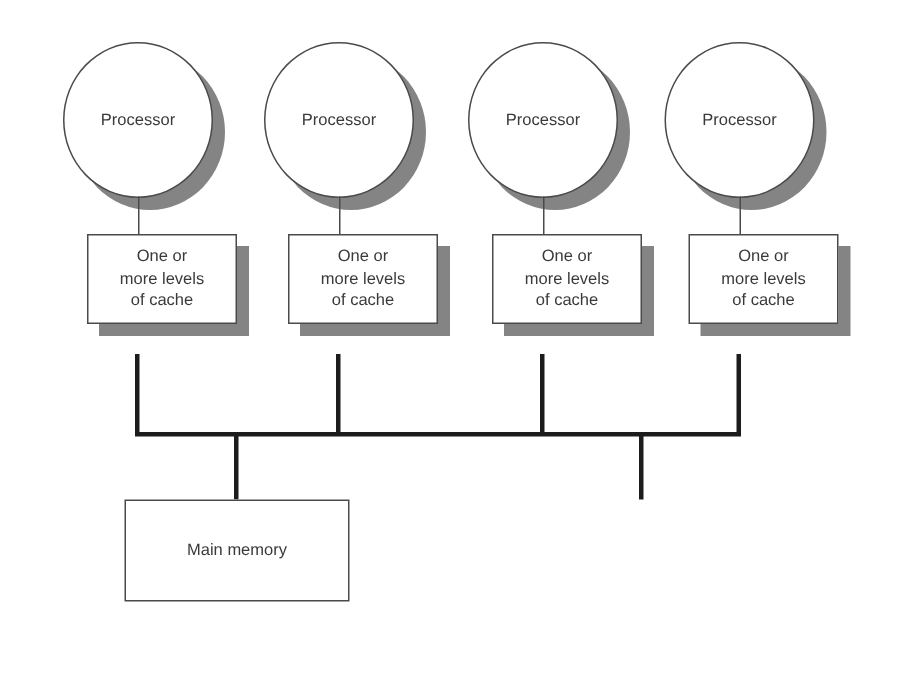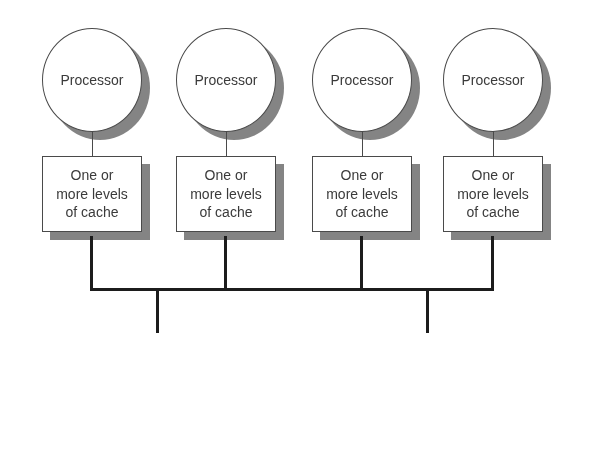--- a/index.html
+++ b/index.html
@@ -31,34 +31,35 @@
     text-align: center;
     box-shadow: 8px 8px 0 var(--shadow);
   }
   .circle {
     width: 100px;
     height: 104px;
     border-radius: 50%;
   }
   .cache {
     width: 100px;
-    height: 76px;
+    height: 60px;
+    margin-left: 16px;
   }
   .memory {
     width: 150px;
     height: 68px;
     box-shadow: none;
   }
   .io {
     width: 141px;
     height: 72px;
     border-radius: 18px;
   }
   .lbl {
-    font-size: 14px;
+    font-size: 11px;
     line-height: 1.35;
     color: var(--text);
   }
   .pre { white-space: pre-line; }
   .vline {
     position: absolute;
     background: var(--node-outline);
   }
   .vline.thin { width: 1px; }
   .vline.thick { width: 3px; background: var(--bus-line); }
@@ -115,15 +116,18 @@
 more levels
 of cache</span>
   </div>
   <div class="vline thick" style="left:491px; top:236px; height:54px;"></div>
 
   <div class="hline" style="left:90px; top:288px; width:404px;"></div>
 
   <div class="vline thick" style="left:156px; top:290px; height:43px;"></div>
   <div class="vline thick" style="left:426px; top:290px; height:43px;"></div>
 
+  <div class="node memory" style="left:83px; top:333px;">
+    <span class="lbl">Main memory</span>
+  </div>
 
 
 </div>
 
 </body></html>

